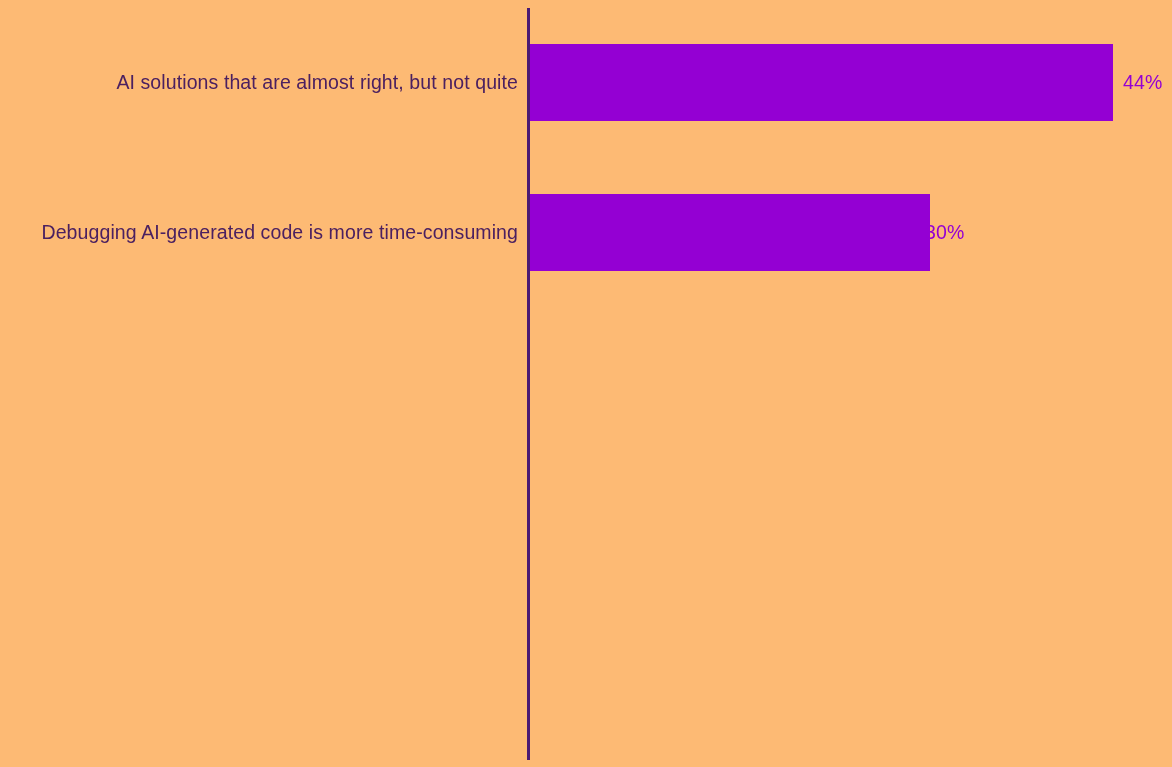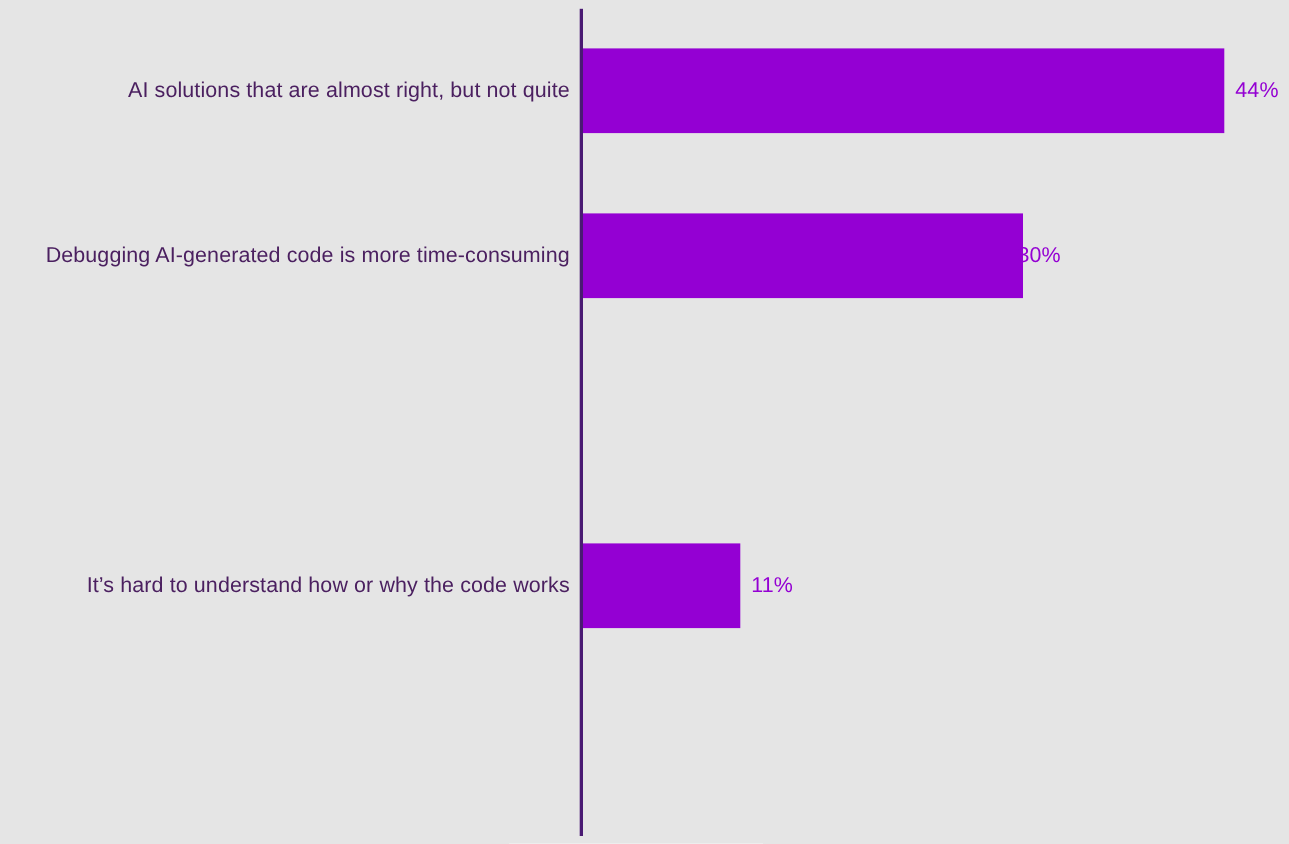--- a/index.html
+++ b/index.html
@@ -10,21 +10,21 @@
   body {
     width: 1172px;
     height: 767px;
     font-family: "Liberation Sans", sans-serif;
     overflow: hidden;
   }
   #chart-root {
     position: relative;
     width: 1172px;
     height: 767px;
-    background: #e5e5e5;
+    background: #fdba74;
   }
   .plot-area {
     position: absolute;
     left: 0;
     top: 0;
     width: 1172px;
     height: 767px;
   }
   .axis-line {
     position: absolute;
@@ -95,23 +95,16 @@
 
     <div class="bar-row" style="top:194px;">
       <div class="cat-label">Debugging AI-generated code is more time-consuming</div>
       <div class="bar-wrap">
         <div class="bar" style="width:400px;"></div>
         <div class="value-label" style="left:395px;">30%</div>
       </div>
     </div>
 
 
-    <div class="bar-row" style="top:494px;">
-      <div class="cat-label">It’s hard to understand how or why the code works</div>
-      <div class="bar-wrap">
-        <div class="bar" style="width:143px;"></div>
-        <div class="value-label" style="left:153px;">11%</div>
-      </div>
-    </div>
 
 
   </div>
 </div>
 
 </body></html>

